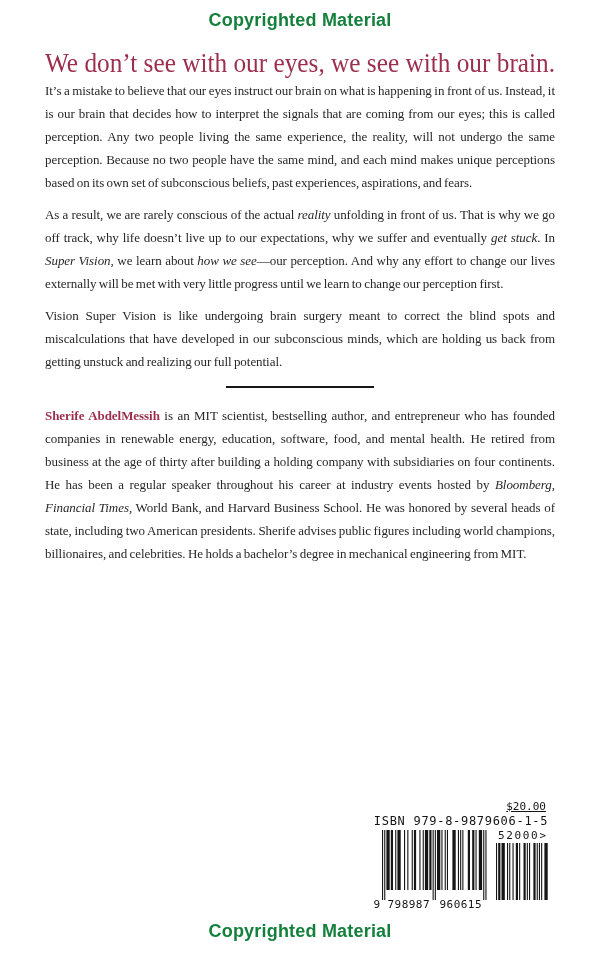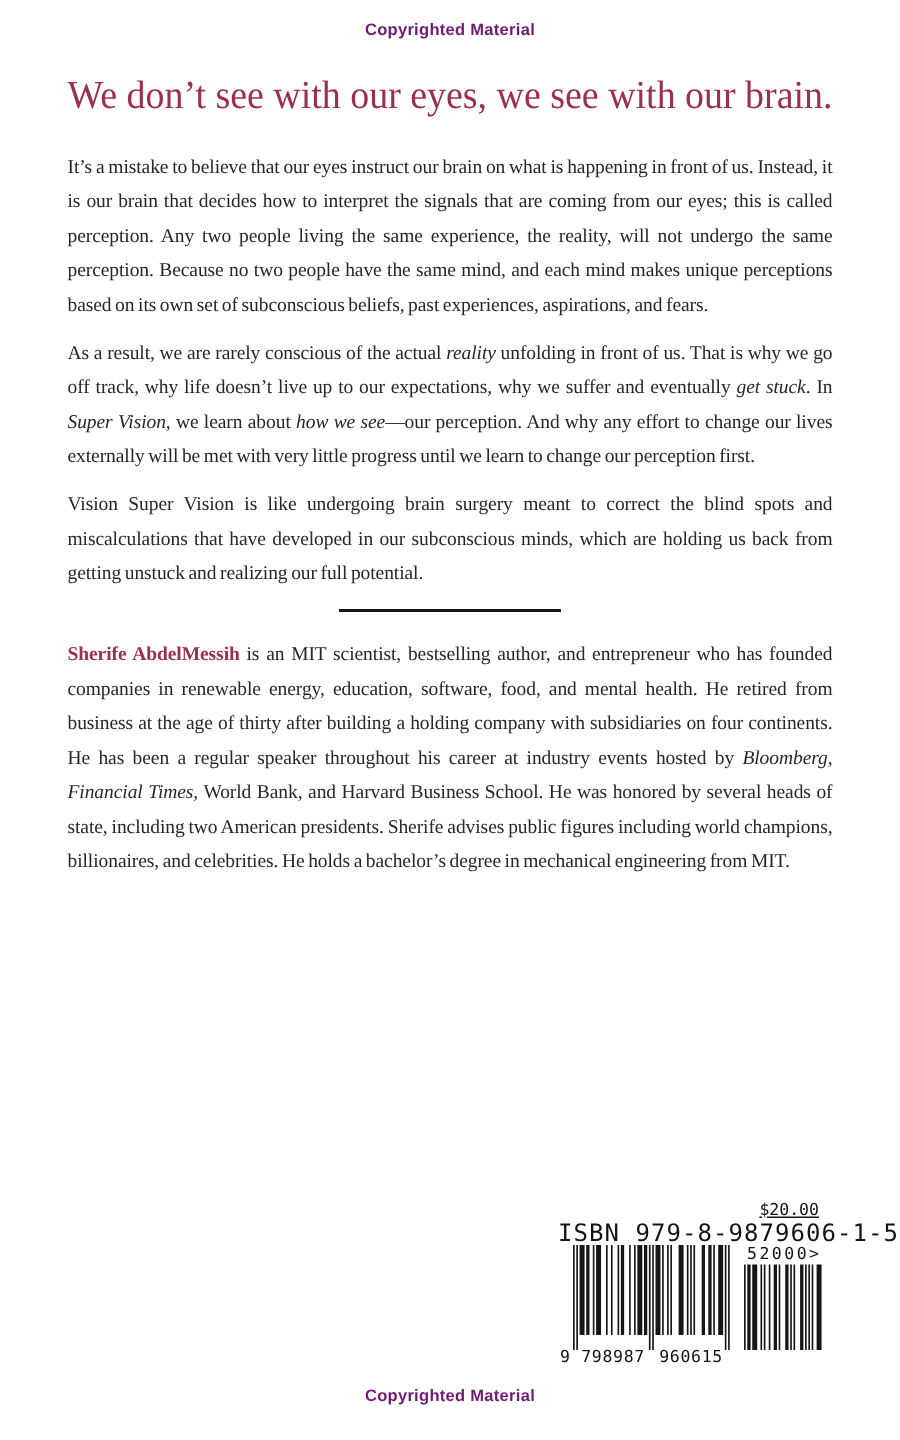--- a/index.html
+++ b/index.html
@@ -3,48 +3,48 @@
 <meta charset="utf-8">
 <style>
   html,body{margin:0;padding:0;}
   body{
     width:600px;height:960px;position:relative;overflow:hidden;
     background:#ffffff;color:#242424;
     font-family:"Liberation Serif",serif;
   }
   .copyright{
     font-family:"Liberation Sans",sans-serif;
-    font-size:11px;font-weight:bold;color:#701a75;
+    font-size:18px;font-weight:bold;color:#15803d;
     text-align:center;letter-spacing:.2px;line-height:15px;
   }
   .copyright-top{padding-top:13px;}
   .copyright-bottom{position:absolute;left:0;right:0;top:924px;}
   .content{margin:18px 45px 0 45px;width:510px;}
   .headline-svg{display:block;}
   .headline-svg text{
     font-family:"Liberation Serif",serif;
     font-size:26.5px;
   }
   p.body-par{
     font-size:13px;line-height:23px;text-align:justify;
     letter-spacing:-0.05px;word-spacing:-0.8px;
     color:#272727;margin:9px 0 0 0;
   }
-  p.body-par.first{margin-top:20px;}
+  p.body-par.first{margin-top:0;}
   .divider{
     width:148px;height:0;border-top:2.5px solid #161616;
     margin:13px auto 0 auto;
   }
   p.bio-par{margin-top:16px;}
   .barcode-block{
     position:absolute;top:800px;right:50px;width:178px;
     font-family:"DejaVu Sans Mono","Liberation Mono",monospace;color:#141414;
   }
   .price-line{font-size:11px;line-height:14px;text-align:right;padding-right:4px;white-space:nowrap;text-decoration:underline;}
-  .isbn-line{font-size:16px;line-height:15px;text-align:center;letter-spacing:.7px;white-space:nowrap;}
+  .isbn-line{font-size:12px;line-height:15px;text-align:center;letter-spacing:.7px;white-space:nowrap;}
   .codes{display:flex;gap:6px;align-items:flex-start;margin-top:1px;}
   .codes svg{display:block;}
   .codes text{font-family:"DejaVu Sans Mono","Liberation Mono",monospace;font-size:11px;fill:#141414;}
 </style>
 </head>
 <body>
 
 <div class="copyright copyright-top">Copyrighted Material</div>
 
 <div class="content">

